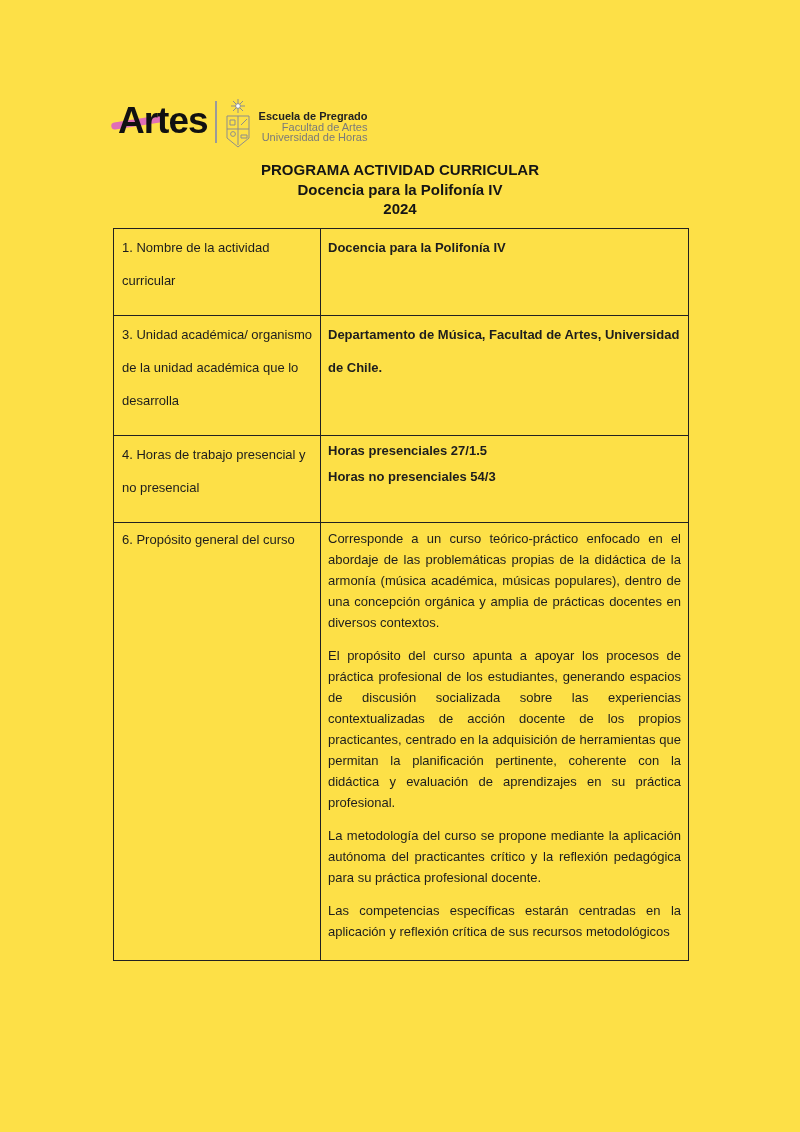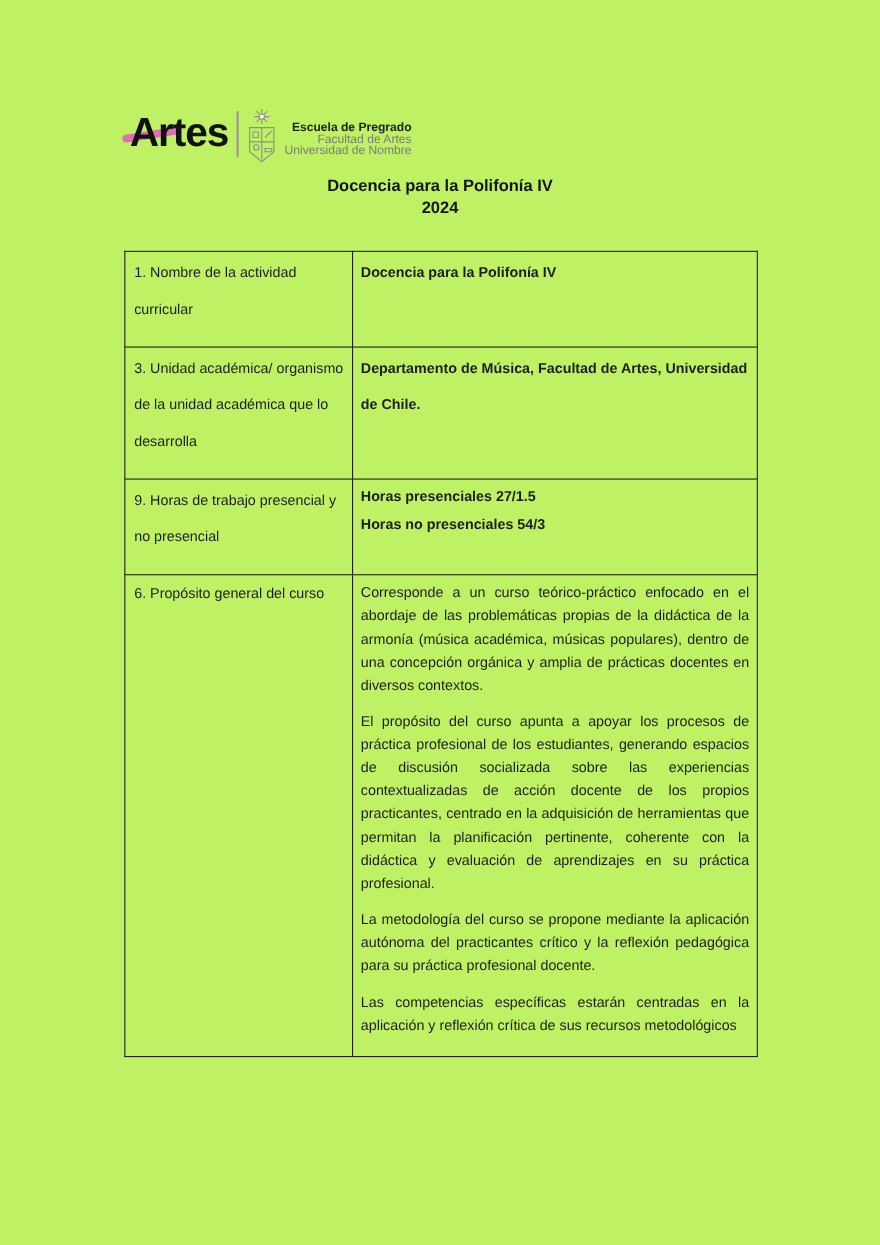--- a/index.html
+++ b/index.html
@@ -5,21 +5,21 @@
   :root{
     --accent:#e06eb5;
     --ink:#1d1d1d;
     --muted:#7a7a7a;
     --border:#212121;
   }
   html,body{margin:0;padding:0;background:#ffffff;}
   .page{
     position:relative;
     width:800px;height:1132px;
-    background:#bef264;
+    background:#fde047;
     font-family:"Liberation Sans","DejaVu Sans",sans-serif;
     color:var(--ink);
     overflow:hidden;
   }
 
   
   .logo{position:absolute;left:118px;top:98px;height:56px;display:flex;align-items:flex-start;}
   .brand-wrap{position:relative;margin-top:4px;}
   .brand{
     font-size:37px;font-weight:bold;letter-spacing:-1px;color:#111;
@@ -99,25 +99,26 @@
             <line x1="18" y1="27" x2="24" y2="21"></line>
             <circle cx="10" cy="36" r="2.4"></circle>
             <path d="M18,37 h6 v3 h-6 z"></path>
           </g>
         </g>
       </svg>
     </div>
     <div class="org">
       <div class="org-line1">Escuela de Pregrado</div>
       <div class="org-line2">Facultad de Artes</div>
-      <div class="org-line3">Universidad de Nombre</div>
+      <div class="org-line3">Universidad de Horas</div>
     </div>
   </div>
 
   <div class="titles">
+    <div>PROGRAMA ACTIVIDAD CURRICULAR</div>
     <div>Docencia para la Polifonía IV</div>
     <div>2024</div>
   </div>
 
   <table class="program">
     <colgroup>
         <col class="c-label">
         <col class="c-value">
       </colgroup>
     <tbody>
@@ -127,21 +128,21 @@
           <p>Docencia para la Polifonía IV</p>
         </td>
       </tr>
       <tr class="h3">
         <td class="lbl">3. Unidad académica/ organismo de la unidad académica que lo desarrolla</td>
         <td class="val">
           <p>Departamento de Música, Facultad de Artes, Universidad de Chile.</p>
         </td>
       </tr>
       <tr class="h4">
-        <td class="lbl">9. Horas de trabajo presencial y no presencial</td>
+        <td class="lbl">4. Horas de trabajo presencial y no presencial</td>
         <td class="val mid">
           <p>Horas presenciales 27/1.5</p>
           <p>Horas no presenciales 54/3</p>
         </td>
       </tr>
       <tr class="h6">
         <td class="lbl oneline">6. Propósito general del curso</td>
         <td class="val prose">
           <p>Corresponde a un curso teórico-práctico enfocado en el abordaje de las problemáticas propias de la didáctica de la armonía (música académica, músicas populares), dentro de una concepción orgánica y amplia de prácticas docentes en diversos contextos.</p>
           <p>El propósito del curso apunta a apoyar los procesos de práctica profesional de los estudiantes, generando espacios de discusión socializada sobre las experiencias contextualizadas de acción docente de los propios practicantes, centrado en la adquisición de herramientas que permitan la planificación pertinente, coherente con la didáctica y evaluación de aprendizajes en su práctica profesional.</p>

